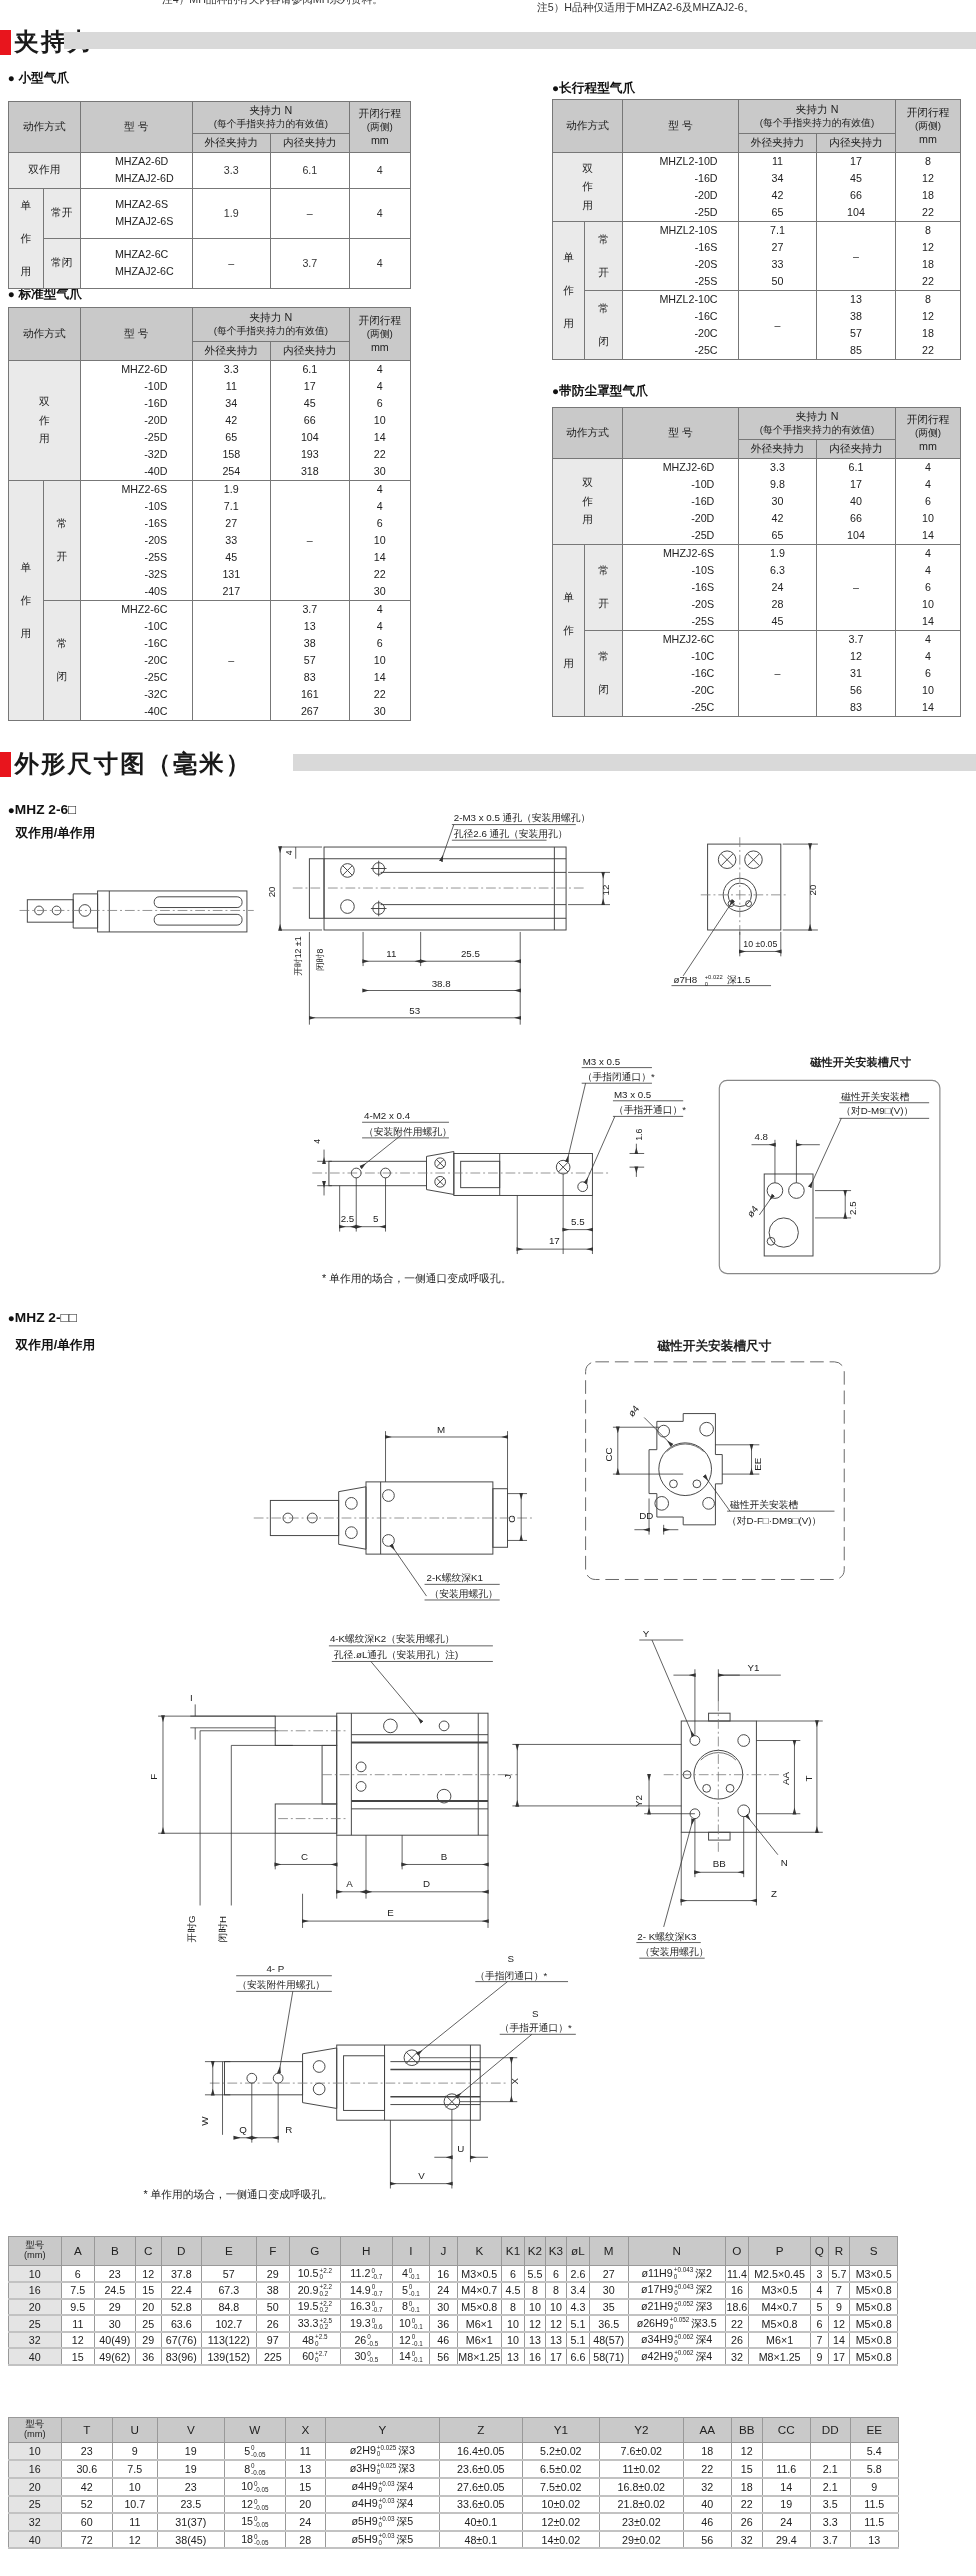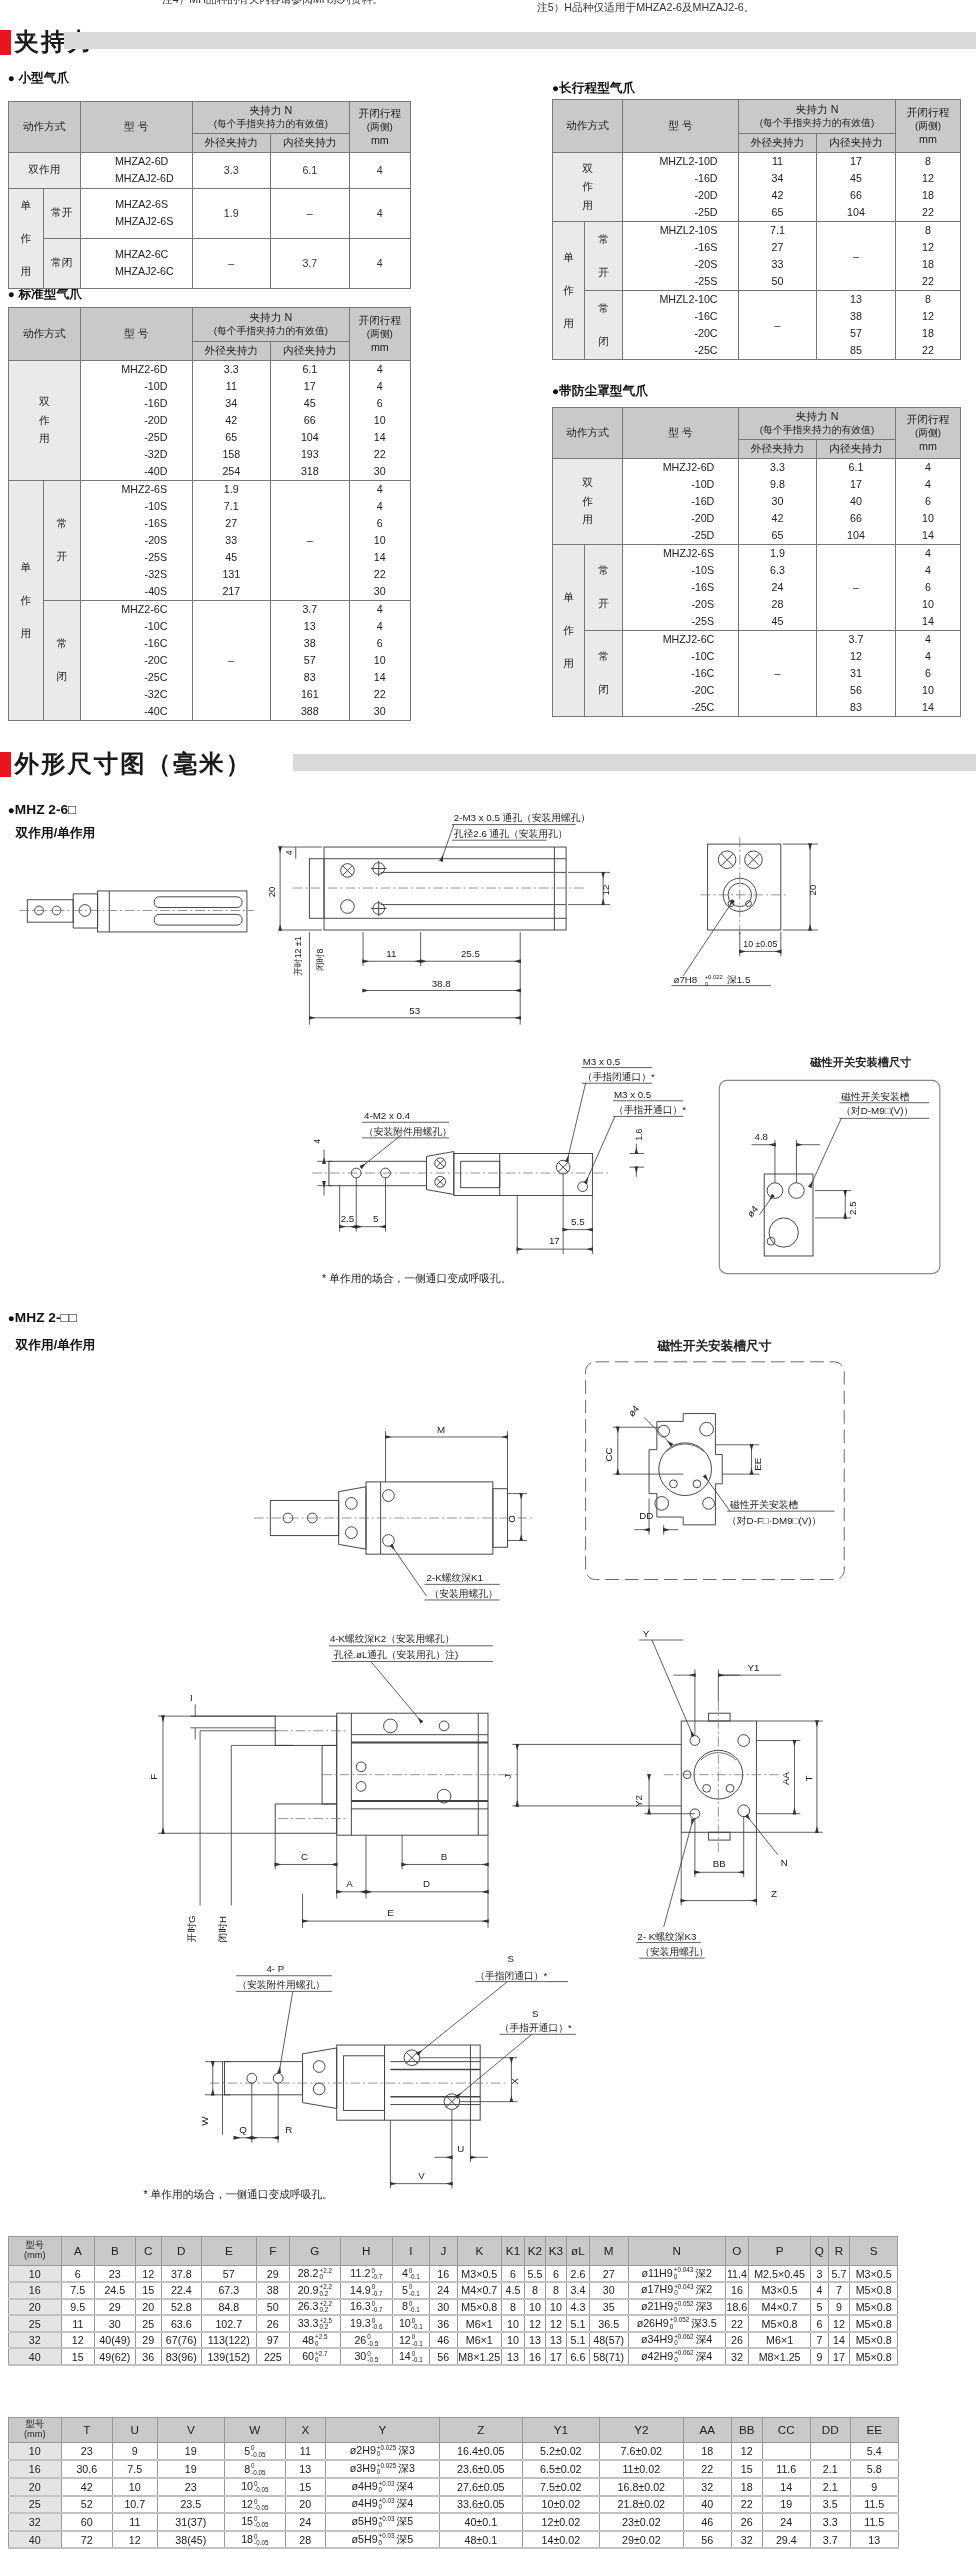--- a/index.html
+++ b/index.html
@@ -297,21 +297,21 @@
             <div class="mwrap"><div class="min"><div class="mline" style="line-height:17px">MHZ2-6C</div><div class="mline" style="line-height:17px">-10C</div><div class="mline" style="line-height:17px">-16C</div><div class="mline" style="line-height:17px">-20C</div><div class="mline" style="line-height:17px">-25C</div><div class="mline" style="line-height:17px">-32C</div><div class="mline" style="line-height:17px">-40C</div></div></div>
           </td>
           <td class="cellc"><span class="dash">–</span></td>
           <td class="cellc">
             <div class="mline" style="line-height:17px">3.7</div>
             <div class="mline" style="line-height:17px">13</div>
             <div class="mline" style="line-height:17px">38</div>
             <div class="mline" style="line-height:17px">57</div>
             <div class="mline" style="line-height:17px">83</div>
             <div class="mline" style="line-height:17px">161</div>
-            <div class="mline" style="line-height:17px">388</div>
+            <div class="mline" style="line-height:17px">267</div>
           </td>
           <td class="cellc">
             <div class="mline" style="line-height:17px">4</div>
             <div class="mline" style="line-height:17px">4</div>
             <div class="mline" style="line-height:17px">6</div>
             <div class="mline" style="line-height:17px">10</div>
             <div class="mline" style="line-height:17px">14</div>
             <div class="mline" style="line-height:17px">22</div>
             <div class="mline" style="line-height:17px">30</div>
           </td>
@@ -952,21 +952,21 @@
           <th>S</th>
         </tr>
         <tr class="dr" style="height:16.6px">
           <td class="mcol">10</td>
           <td>6</td>
           <td>23</td>
           <td>12</td>
           <td>37.8</td>
           <td>57</td>
           <td>29</td>
-          <td><span>28.2</span><span class="tol"><div>+2.2</div><div>0</div></span></td>
+          <td><span>10.5</span><span class="tol"><div>+2.2</div><div>0</div></span></td>
           <td><span>11.2</span><span class="tol"><div>0</div><div>-0.7</div></span></td>
           <td><span>4</span><span class="tol"><div>0</div><div>-0.1</div></span></td>
           <td>16</td>
           <td>M3×0.5</td>
           <td>6</td>
           <td>5.5</td>
           <td>6</td>
           <td>2.6</td>
           <td>27</td>
           <td><span>ø11H9</span><span class="tol"><div>+0.043</div><div>0</div></span><span class="tsuf">深2</span></td>
@@ -1002,21 +1002,21 @@
           <td>M5×0.8</td>
         </tr>
         <tr class="dr" style="height:16.6px">
           <td class="mcol">20</td>
           <td>9.5</td>
           <td>29</td>
           <td>20</td>
           <td>52.8</td>
           <td>84.8</td>
           <td>50</td>
-          <td><span>26.3</span><span class="tol"><div>+2.2</div><div>0.2</div></span></td>
+          <td><span>19.5</span><span class="tol"><div>+2.2</div><div>0.2</div></span></td>
           <td><span>16.3</span><span class="tol"><div>0</div><div>-0.7</div></span></td>
           <td><span>8</span><span class="tol"><div>0</div><div>-0.1</div></span></td>
           <td>30</td>
           <td>M5×0.8</td>
           <td>8</td>
           <td>10</td>
           <td>10</td>
           <td>4.3</td>
           <td>35</td>
           <td><span>ø21H9</span><span class="tol"><div>+0.052</div><div>0</div></span><span class="tsuf">深3</span></td>

